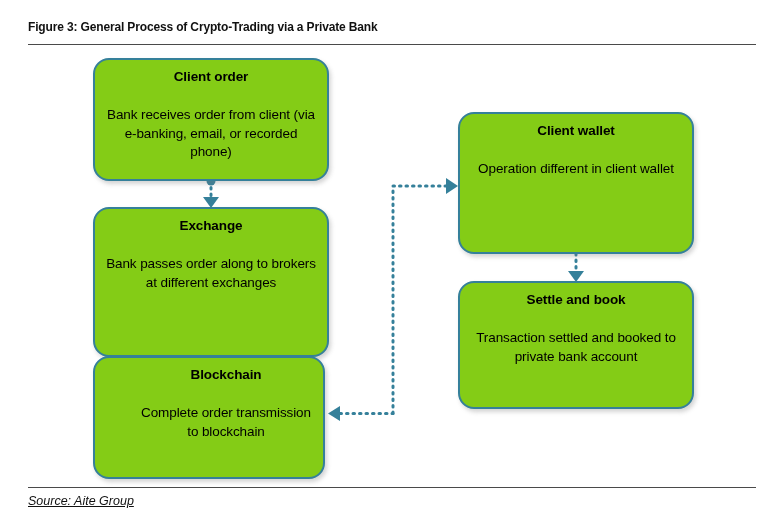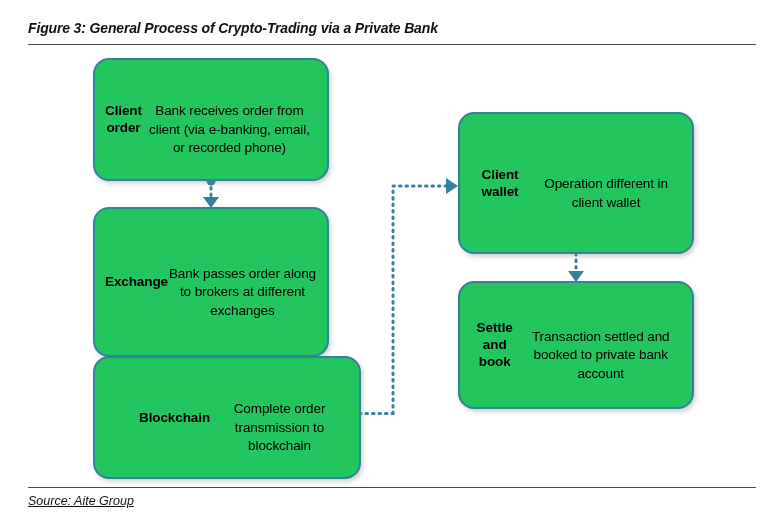--- a/index.html
+++ b/index.html
@@ -19,26 +19,25 @@
     background: #ffffff;
     overflow: hidden;
   }
 
   
   #figure-title {
     position: absolute;
     left: 28px;
     top: 20px;
     width: 728px;
-    font-size: 14px;
+    font-size: 12px;
     font-weight: bold;
     letter-spacing: -0.15px;
     color: #111111;
     white-space: nowrap;
-    font-style: italic;
   }
   #title-rule {
     position: absolute;
     left: 28px;
     top: 44px;
     width: 728px;
     height: 1px;
     background: #4a4a4a;
   }
 
@@ -59,26 +58,26 @@
     font-style: italic;
     color: #111111;
     white-space: nowrap;
     text-decoration: underline;
   }
 
   
   .proc-box {
     position: absolute;
     box-sizing: border-box;
-    background: #22c55e;
+    background: #84cc16;
     border: 2.5px solid #35809A;
     border-radius: 16px;
     box-shadow: 2px 3px 4px rgba(120,120,120,0.32);
     display: flex;
-    flex-direction: row;
+    flex-direction: column;
     align-items: center;
     padding: 9px 10px 8px 10px;
   }
   .proc-title {
     font-size: 13.5px;
     font-weight: bold;
     color: #000000;
     text-align: center;
     line-height: 1.25;
     letter-spacing: -0.1px;
@@ -89,21 +88,21 @@
     font-weight: normal;
     color: #000000;
     text-align: center;
     line-height: 1.38;
     letter-spacing: -0.1px;
   }
 
   
   #box-client-order { left: 93px;  top: 58px;  width: 236px; height: 123px; }
   #box-exchange     { left: 93px;  top: 207px; width: 236px; height: 150px; }
-  #box-blockchain   { left: 93px;  top: 356px; width: 268px; height: 123px; padding-left: 44px; }
+  #box-blockchain   { left: 93px;  top: 356px; width: 232px; height: 123px; padding-left: 44px; }
   #box-client-wallet{ left: 458px; top: 112px; width: 236px; height: 142px; }
   #box-settle-book  { left: 458px; top: 281px; width: 236px; height: 128px; }
 
   
   #connector-layer {
     position: absolute;
     left: 0;
     top: 0;
     width: 784px;
     height: 522px;

